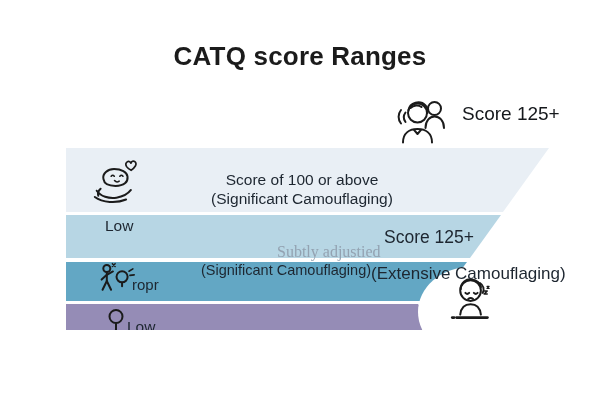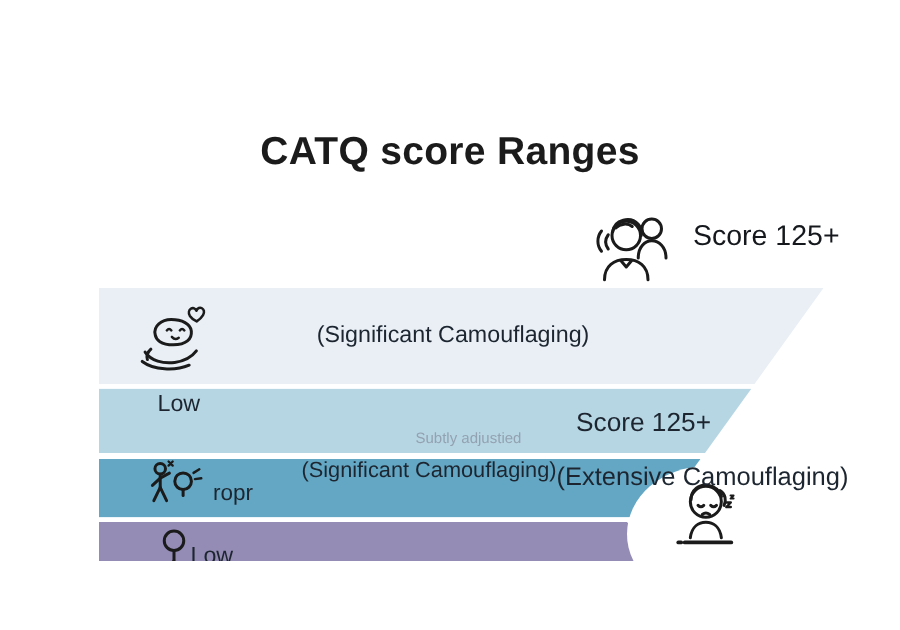--- a/index.html
+++ b/index.html
@@ -1,18 +1,18 @@
 <!DOCTYPE html>
 <html><head>
 <meta charset="utf-8">
 <style>
   html,body{margin:0;padding:0;background:#fff;}
   .stage{
     position:relative;width:600px;height:330px;background:#fff;overflow:hidden;
-    font-family:"Liberation Sans", sans-serif;color:#1d2630;margin-top:44px;
+    font-family:"Liberation Sans", sans-serif;color:#1d2630;
   }
   .title{
     position:absolute;top:41px;left:0;right:0;text-align:center;
     font-size:26px;font-weight:700;color:#1b1b1b;letter-spacing:.2px;
   }
   
   .legend-icon{position:absolute;left:394px;top:95px;width:56px;height:52px;}
   .legend-score{position:absolute;left:462px;top:103px;font-size:19px;color:#15181c;}
   .legend-label{position:absolute;left:462px;top:125px;font-size:14.5px;color:#15181c;}
 
@@ -30,25 +30,25 @@
     background:#fff;border-radius:50%;z-index:2;
   }
   .tired-icon{position:absolute;left:448px;top:274px;width:47px;height:50px;z-index:3;}
 
   
   .ovl{position:absolute;z-index:4;}
   .care-icon{left:86px;top:157px;width:60px;height:52px;}
   .b1-text{left:170px;top:170px;width:264px;text-align:center;font-size:15.5px;line-height:19px;}
   .b2-left{left:88px;top:217px;font-size:15.5px;line-height:18.5px;}
   .b2-left .indent{display:block;margin-left:17px;}
-  .b2-note{left:277px;top:243px;font-size:10px;color:#93a2b1;}
+  .b2-note{left:277px;top:243px;font-size:16px;color:#93a2b1;font-family:Liberation Serif, serif;}
   .b2-score{left:384px;top:227px;font-size:17.5px;}
   .b2-sub{left:371px;top:264px;font-size:17px;}
   .b3-icon{left:99px;top:262px;width:48px;height:37px;}
-  .b3-icon-label{left:142px;top:276px;font-size:15px;}
+  .b3-icon-label{left:132px;top:276px;font-size:15px;}
   .b3-text{left:175px;top:261px;width:222px;text-align:center;font-size:15px;line-height:19px;}
   .b3-text .sub{font-size:14.5px;}
   .b4-icon{left:106px;top:308px;width:22px;height:32px;}
   .b4-label{left:127px;top:318px;font-size:15.5px;}
   svg{display:block;}
   svg *{vector-effect:non-scaling-stroke;}
 </style>
 </head>
 <body>
 
@@ -95,20 +95,21 @@
     <path d="M41 10 c-2.6-4.4 2.8-7.6 4.5-3.6 c1.5-4.2 7.2-1.4 4.6 3 c-1.4 2.4-4.4 4.4-4.4 4.4 s-3.2-1.6-4.7-3.8 z" stroke-width="1.7"></path>
     <path d="M17 23 c-1.5-6 4.5-10.5 11-10.5 c7.5 0 13.5 3 14 8 c.5 5.5-3.5 9.5-12.5 9.5 c-8.5 0-12-3.5-12.5-7z"></path>
     <path d="M25 20 q1.6-2 3.2 0" stroke-width="1.6"></path>
     <path d="M34 20 q1.6-2 3.2 0" stroke-width="1.6"></path>
     <path d="M28.5 24.5 q2.2 2.6 4.8 .6" stroke-width="1.6"></path>
     <path d="M10 35 c4 6 12.5 8.3 20.5 7.2 c7-1 12-4 15-8"></path>
     <path d="M8 41.5 c8 6 22.5 6.8 32.5 2.6"></path>
     <path d="M14 33 c-2 1.8-3.2 4.6-2.4 7.2"></path>
   </svg>
   <div class="ovl b1-text">
+    <div>Score of 100 or above</div>
     <div>(Significant Camouflaging)</div>
   </div>
 
   <div class="ovl b2-left">
     <span class="indent">Low</span>
   </div>
   <div class="ovl b2-note">Subtly adjustied</div>
   <div class="ovl b2-score">Score 125+</div>
   <div class="ovl b2-sub">(Extensive Camouflaging)</div>
 

